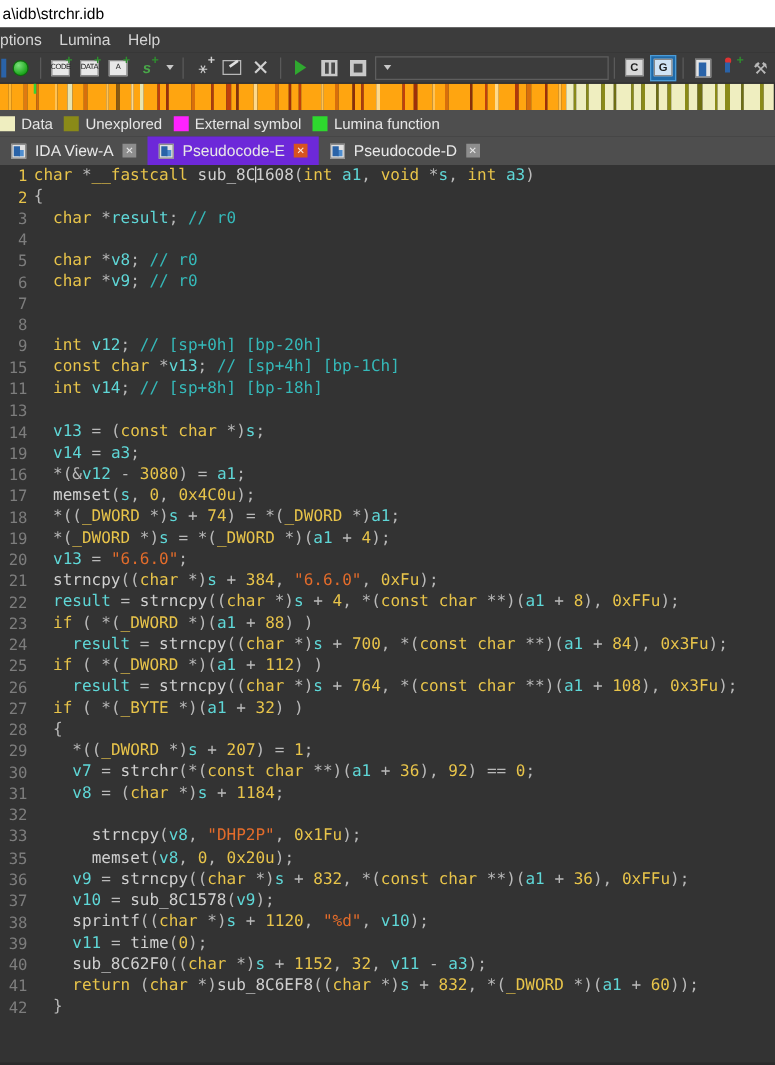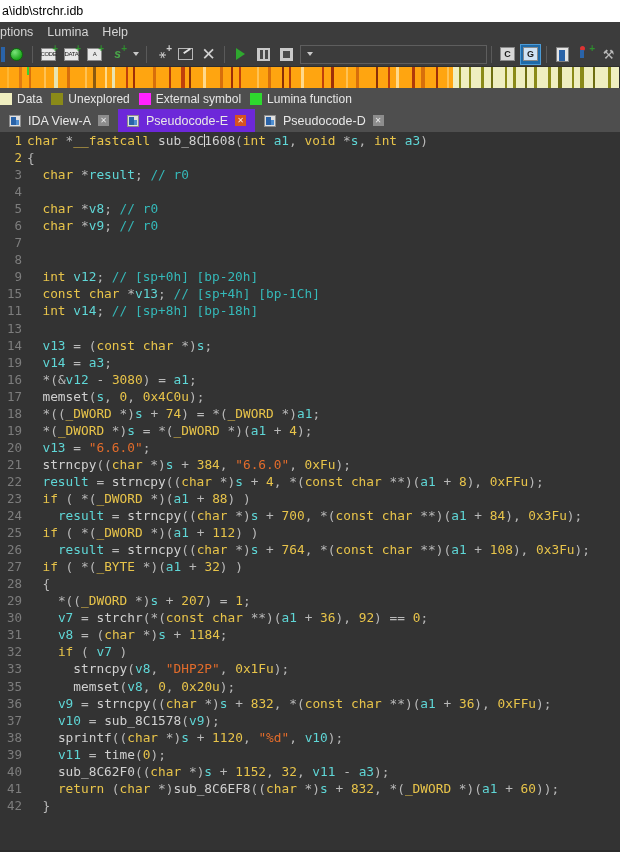--- a/index.html
+++ b/index.html
@@ -575,21 +575,21 @@
     <div class="code-row"><div class="ln">22</div><div class="code"><span class="pn"> </span><span class="pn"> </span><span class="id">result</span><span class="pn"> </span><span class="pn">=</span><span class="pn"> </span><span class="fn">strncpy</span><span class="pn">(</span><span class="pn">(</span><span class="k">char</span><span class="pn"> </span><span class="pn">*</span><span class="pn">)</span><span class="id">s</span><span class="pn"> </span><span class="pn">+</span><span class="pn"> </span><span class="num">4</span><span class="pn">,</span><span class="pn"> </span><span class="pn">*</span><span class="pn">(</span><span class="k">const</span><span class="pn"> </span><span class="k">char</span><span class="pn"> </span><span class="pn">*</span><span class="pn">*</span><span class="pn">)</span><span class="pn">(</span><span class="id">a1</span><span class="pn"> </span><span class="pn">+</span><span class="pn"> </span><span class="num">8</span><span class="pn">)</span><span class="pn">,</span><span class="pn"> </span><span class="num">0xFFu</span><span class="pn">)</span><span class="pn">;</span></div></div>
     <div class="code-row"><div class="ln">23</div><div class="code"><span class="pn"> </span><span class="pn"> </span><span class="k">if</span><span class="pn"> </span><span class="pn">(</span><span class="pn"> </span><span class="pn">*</span><span class="pn">(</span><span class="k">_DWORD</span><span class="pn"> </span><span class="pn">*</span><span class="pn">)</span><span class="pn">(</span><span class="id">a1</span><span class="pn"> </span><span class="pn">+</span><span class="pn"> </span><span class="num">88</span><span class="pn">)</span><span class="pn"> </span><span class="pn">)</span></div></div>
     <div class="code-row"><div class="ln">24</div><div class="code"><span class="pn"> </span><span class="pn"> </span><span class="pn"> </span><span class="pn"> </span><span class="id">result</span><span class="pn"> </span><span class="pn">=</span><span class="pn"> </span><span class="fn">strncpy</span><span class="pn">(</span><span class="pn">(</span><span class="k">char</span><span class="pn"> </span><span class="pn">*</span><span class="pn">)</span><span class="id">s</span><span class="pn"> </span><span class="pn">+</span><span class="pn"> </span><span class="num">700</span><span class="pn">,</span><span class="pn"> </span><span class="pn">*</span><span class="pn">(</span><span class="k">const</span><span class="pn"> </span><span class="k">char</span><span class="pn"> </span><span class="pn">*</span><span class="pn">*</span><span class="pn">)</span><span class="pn">(</span><span class="id">a1</span><span class="pn"> </span><span class="pn">+</span><span class="pn"> </span><span class="num">84</span><span class="pn">)</span><span class="pn">,</span><span class="pn"> </span><span class="num">0x3Fu</span><span class="pn">)</span><span class="pn">;</span></div></div>
     <div class="code-row"><div class="ln">25</div><div class="code"><span class="pn"> </span><span class="pn"> </span><span class="k">if</span><span class="pn"> </span><span class="pn">(</span><span class="pn"> </span><span class="pn">*</span><span class="pn">(</span><span class="k">_DWORD</span><span class="pn"> </span><span class="pn">*</span><span class="pn">)</span><span class="pn">(</span><span class="id">a1</span><span class="pn"> </span><span class="pn">+</span><span class="pn"> </span><span class="num">112</span><span class="pn">)</span><span class="pn"> </span><span class="pn">)</span></div></div>
     <div class="code-row"><div class="ln">26</div><div class="code"><span class="pn"> </span><span class="pn"> </span><span class="pn"> </span><span class="pn"> </span><span class="id">result</span><span class="pn"> </span><span class="pn">=</span><span class="pn"> </span><span class="fn">strncpy</span><span class="pn">(</span><span class="pn">(</span><span class="k">char</span><span class="pn"> </span><span class="pn">*</span><span class="pn">)</span><span class="id">s</span><span class="pn"> </span><span class="pn">+</span><span class="pn"> </span><span class="num">764</span><span class="pn">,</span><span class="pn"> </span><span class="pn">*</span><span class="pn">(</span><span class="k">const</span><span class="pn"> </span><span class="k">char</span><span class="pn"> </span><span class="pn">*</span><span class="pn">*</span><span class="pn">)</span><span class="pn">(</span><span class="id">a1</span><span class="pn"> </span><span class="pn">+</span><span class="pn"> </span><span class="num">108</span><span class="pn">)</span><span class="pn">,</span><span class="pn"> </span><span class="num">0x3Fu</span><span class="pn">)</span><span class="pn">;</span></div></div>
     <div class="code-row"><div class="ln">27</div><div class="code"><span class="pn"> </span><span class="pn"> </span><span class="k">if</span><span class="pn"> </span><span class="pn">(</span><span class="pn"> </span><span class="pn">*</span><span class="pn">(</span><span class="k">_BYTE</span><span class="pn"> </span><span class="pn">*</span><span class="pn">)</span><span class="pn">(</span><span class="id">a1</span><span class="pn"> </span><span class="pn">+</span><span class="pn"> </span><span class="num">32</span><span class="pn">)</span><span class="pn"> </span><span class="pn">)</span></div></div>
     <div class="code-row"><div class="ln">28</div><div class="code"><span class="pn"> </span><span class="pn"> </span><span class="pn">{</span></div></div>
     <div class="code-row"><div class="ln">29</div><div class="code"><span class="pn"> </span><span class="pn"> </span><span class="pn"> </span><span class="pn"> </span><span class="pn">*</span><span class="pn">(</span><span class="pn">(</span><span class="k">_DWORD</span><span class="pn"> </span><span class="pn">*</span><span class="pn">)</span><span class="id">s</span><span class="pn"> </span><span class="pn">+</span><span class="pn"> </span><span class="num">207</span><span class="pn">)</span><span class="pn"> </span><span class="pn">=</span><span class="pn"> </span><span class="num">1</span><span class="pn">;</span></div></div>
     <div class="code-row"><div class="ln">30</div><div class="code"><span class="pn"> </span><span class="pn"> </span><span class="pn"> </span><span class="pn"> </span><span class="id">v7</span><span class="pn"> </span><span class="pn">=</span><span class="pn"> </span><span class="fn">strchr</span><span class="pn">(</span><span class="pn">*</span><span class="pn">(</span><span class="k">const</span><span class="pn"> </span><span class="k">char</span><span class="pn"> </span><span class="pn">*</span><span class="pn">*</span><span class="pn">)</span><span class="pn">(</span><span class="id">a1</span><span class="pn"> </span><span class="pn">+</span><span class="pn"> </span><span class="num">36</span><span class="pn">)</span><span class="pn">,</span><span class="pn"> </span><span class="num">92</span><span class="pn">)</span><span class="pn"> </span><span class="pn">=</span><span class="pn">=</span><span class="pn"> </span><span class="num">0</span><span class="pn">;</span></div></div>
     <div class="code-row"><div class="ln">31</div><div class="code"><span class="pn"> </span><span class="pn"> </span><span class="pn"> </span><span class="pn"> </span><span class="id">v8</span><span class="pn"> </span><span class="pn">=</span><span class="pn"> </span><span class="pn">(</span><span class="k">char</span><span class="pn"> </span><span class="pn">*</span><span class="pn">)</span><span class="id">s</span><span class="pn"> </span><span class="pn">+</span><span class="pn"> </span><span class="num">1184</span><span class="pn">;</span></div></div>
-    <div class="code-row"><div class="ln">32</div><div class="code"><span class="pn"> </span><span class="pn"> </span><span class="pn"> </span><span class="pn"> </span><span class="k">if</span><span class="pn"> </span><span class="pn">(</span><span class="pn"> </span><span class="id">v7</span><span class="pn"> </span><span class="pn">)</span></div></div>
+    <div class="code-row"><div class="ln">32</div></div>
     <div class="code-row"><div class="ln">33</div><div class="code"><span class="pn"> </span><span class="pn"> </span><span class="pn"> </span><span class="pn"> </span><span class="pn"> </span><span class="pn"> </span><span class="fn">strncpy</span><span class="pn">(</span><span class="id">v8</span><span class="pn">,</span><span class="pn"> </span><span class="str">"DHP2P"</span><span class="pn">,</span><span class="pn"> </span><span class="num">0x1Fu</span><span class="pn">)</span><span class="pn">;</span></div></div>
     <div class="code-row"><div class="ln">35</div><div class="code"><span class="pn"> </span><span class="pn"> </span><span class="pn"> </span><span class="pn"> </span><span class="pn"> </span><span class="pn"> </span><span class="fn">memset</span><span class="pn">(</span><span class="id">v8</span><span class="pn">,</span><span class="pn"> </span><span class="num">0</span><span class="pn">,</span><span class="pn"> </span><span class="num">0x20u</span><span class="pn">)</span><span class="pn">;</span></div></div>
     <div class="code-row"><div class="ln">36</div><div class="code"><span class="pn"> </span><span class="pn"> </span><span class="pn"> </span><span class="pn"> </span><span class="id">v9</span><span class="pn"> </span><span class="pn">=</span><span class="pn"> </span><span class="fn">strncpy</span><span class="pn">(</span><span class="pn">(</span><span class="k">char</span><span class="pn"> </span><span class="pn">*</span><span class="pn">)</span><span class="id">s</span><span class="pn"> </span><span class="pn">+</span><span class="pn"> </span><span class="num">832</span><span class="pn">,</span><span class="pn"> </span><span class="pn">*</span><span class="pn">(</span><span class="k">const</span><span class="pn"> </span><span class="k">char</span><span class="pn"> </span><span class="pn">*</span><span class="pn">*</span><span class="pn">)</span><span class="pn">(</span><span class="id">a1</span><span class="pn"> </span><span class="pn">+</span><span class="pn"> </span><span class="num">36</span><span class="pn">)</span><span class="pn">,</span><span class="pn"> </span><span class="num">0xFFu</span><span class="pn">)</span><span class="pn">;</span></div></div>
     <div class="code-row"><div class="ln">37</div><div class="code"><span class="pn"> </span><span class="pn"> </span><span class="pn"> </span><span class="pn"> </span><span class="id">v10</span><span class="pn"> </span><span class="pn">=</span><span class="pn"> </span><span class="fn">sub_8C1578</span><span class="pn">(</span><span class="id">v9</span><span class="pn">)</span><span class="pn">;</span></div></div>
     <div class="code-row"><div class="ln">38</div><div class="code"><span class="pn"> </span><span class="pn"> </span><span class="pn"> </span><span class="pn"> </span><span class="fn">sprintf</span><span class="pn">(</span><span class="pn">(</span><span class="k">char</span><span class="pn"> </span><span class="pn">*</span><span class="pn">)</span><span class="id">s</span><span class="pn"> </span><span class="pn">+</span><span class="pn"> </span><span class="num">1120</span><span class="pn">,</span><span class="pn"> </span><span class="str">"%d"</span><span class="pn">,</span><span class="pn"> </span><span class="id">v10</span><span class="pn">)</span><span class="pn">;</span></div></div>
     <div class="code-row"><div class="ln">39</div><div class="code"><span class="pn"> </span><span class="pn"> </span><span class="pn"> </span><span class="pn"> </span><span class="id">v11</span><span class="pn"> </span><span class="pn">=</span><span class="pn"> </span><span class="fn">time</span><span class="pn">(</span><span class="num">0</span><span class="pn">)</span><span class="pn">;</span></div></div>
     <div class="code-row"><div class="ln">40</div><div class="code"><span class="pn"> </span><span class="pn"> </span><span class="pn"> </span><span class="pn"> </span><span class="fn">sub_8C62F0</span><span class="pn">(</span><span class="pn">(</span><span class="k">char</span><span class="pn"> </span><span class="pn">*</span><span class="pn">)</span><span class="id">s</span><span class="pn"> </span><span class="pn">+</span><span class="pn"> </span><span class="num">1152</span><span class="pn">,</span><span class="pn"> </span><span class="num">32</span><span class="pn">,</span><span class="pn"> </span><span class="id">v11</span><span class="pn"> </span><span class="pn">-</span><span class="pn"> </span><span class="id">a3</span><span class="pn">)</span><span class="pn">;</span></div></div>
     <div class="code-row"><div class="ln">41</div><div class="code"><span class="pn"> </span><span class="pn"> </span><span class="pn"> </span><span class="pn"> </span><span class="k">return</span><span class="pn"> </span><span class="pn">(</span><span class="k">char</span><span class="pn"> </span><span class="pn">*</span><span class="pn">)</span><span class="fn">sub_8C6EF8</span><span class="pn">(</span><span class="pn">(</span><span class="k">char</span><span class="pn"> </span><span class="pn">*</span><span class="pn">)</span><span class="id">s</span><span class="pn"> </span><span class="pn">+</span><span class="pn"> </span><span class="num">832</span><span class="pn">,</span><span class="pn"> </span><span class="pn">*</span><span class="pn">(</span><span class="k">_DWORD</span><span class="pn"> </span><span class="pn">*</span><span class="pn">)</span><span class="pn">(</span><span class="id">a1</span><span class="pn"> </span><span class="pn">+</span><span class="pn"> </span><span class="num">60</span><span class="pn">)</span><span class="pn">)</span><span class="pn">;</span></div></div>
     <div class="code-row"><div class="ln">42</div><div class="code"><span class="pn"> </span><span class="pn"> </span><span class="pn">}</span></div></div>
   </div>

